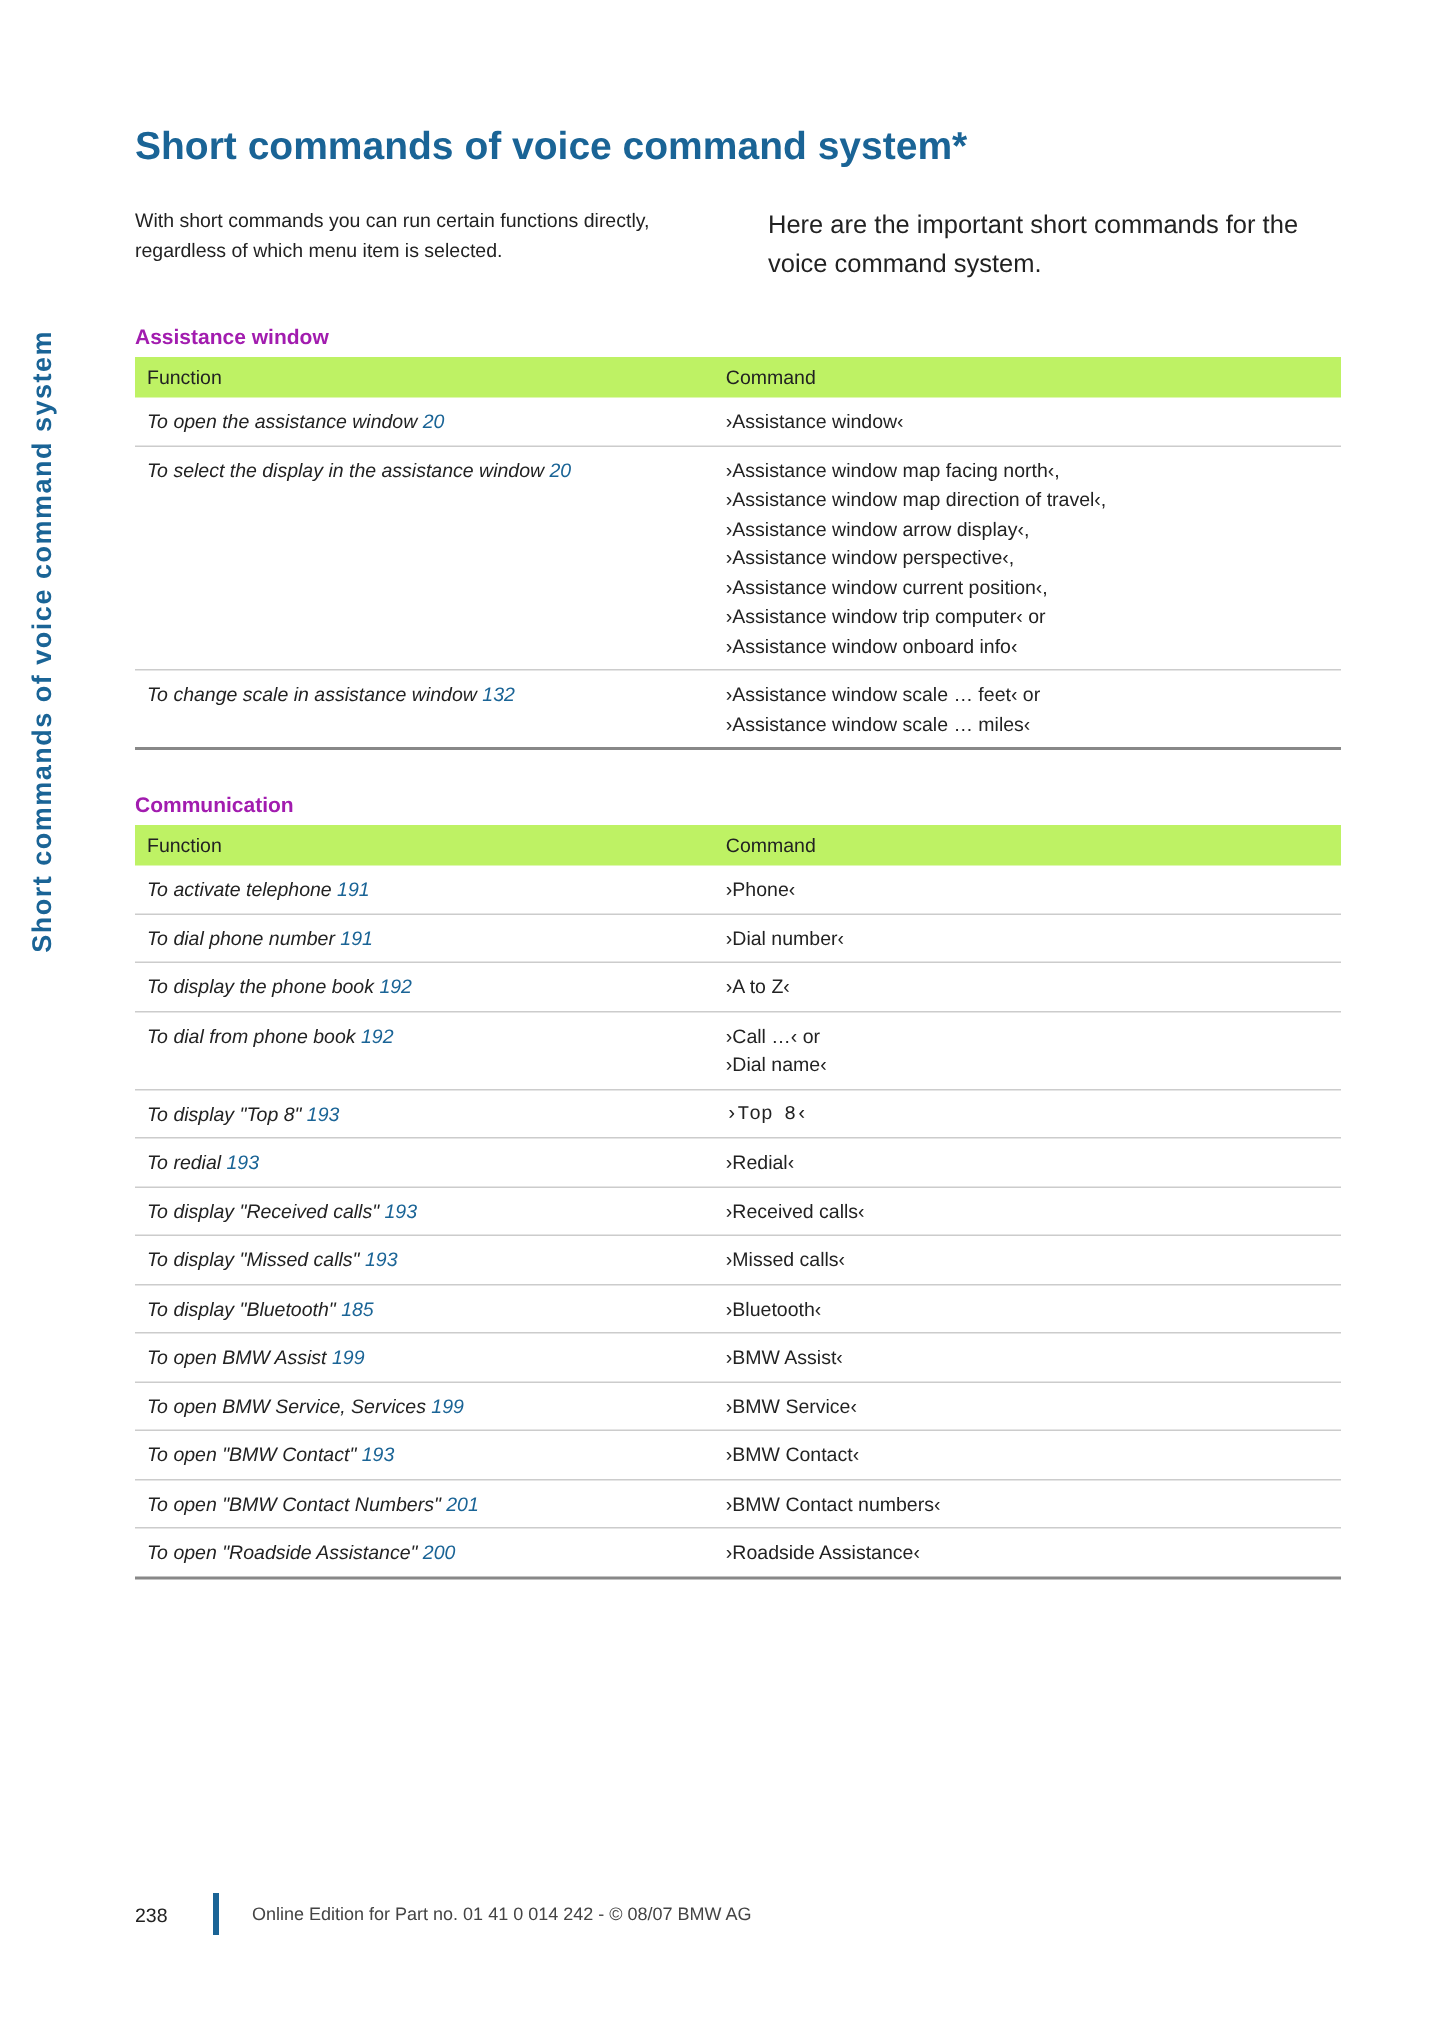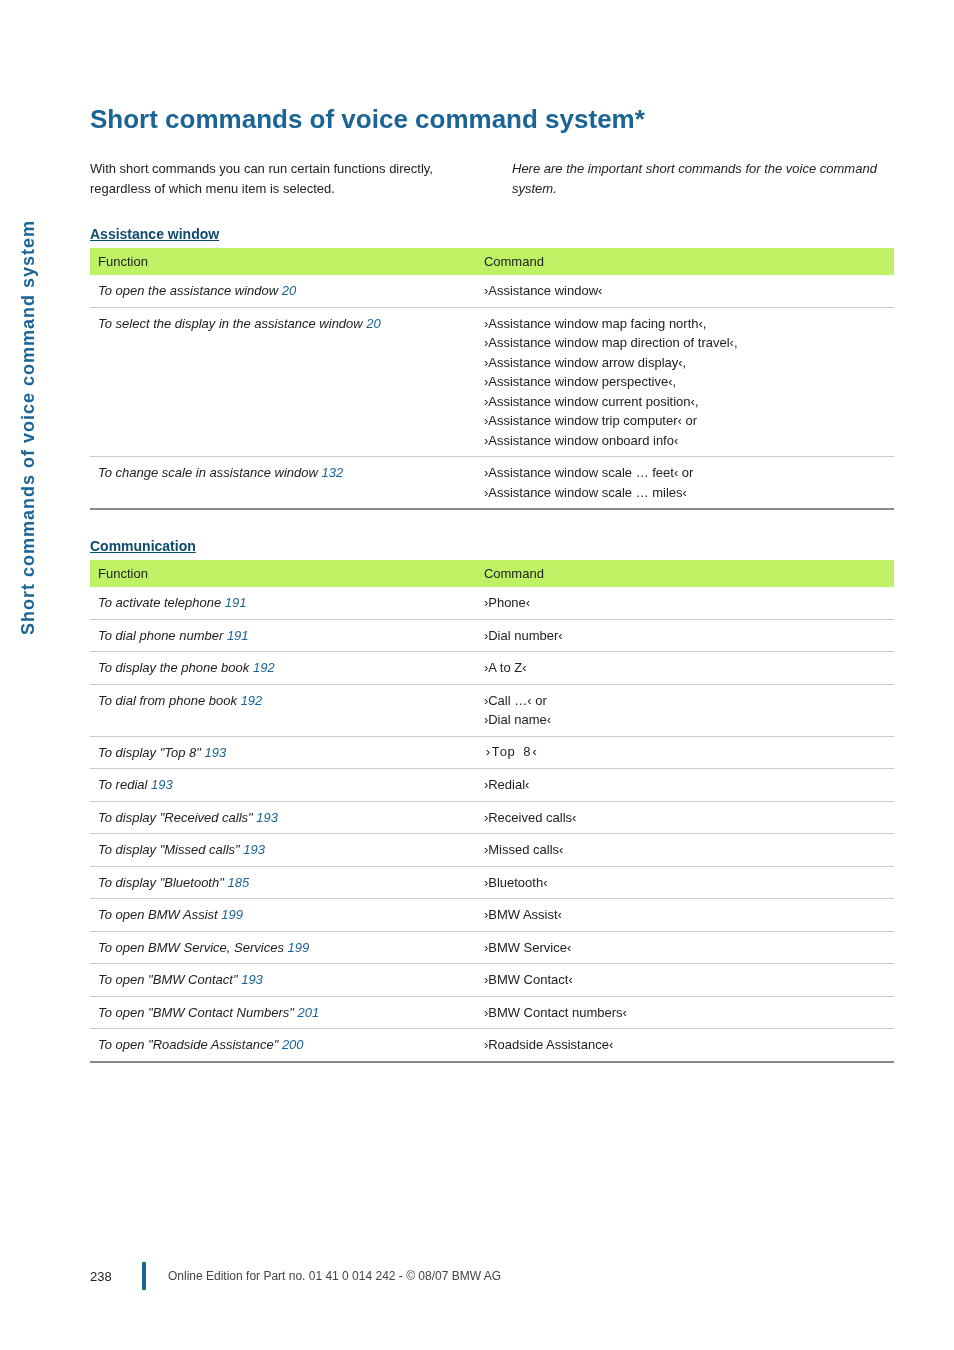--- a/index.html
+++ b/index.html
@@ -23,21 +23,21 @@
       font-size: 18px;
       font-weight: bold;
       color: #1a6496;
       letter-spacing: 1px;
       white-space: nowrap;
     }
 
     .main-content {
       margin-left: 90px;
       margin-right: 60px;
-      padding-top: 104px;
+      padding-top: 82px;
     }
 
     .page-title {
       font-size: 26px;
       font-weight: bold;
       color: #1a6496;
       line-height: 1.2;
       margin-bottom: 24px;
     }
 
@@ -48,31 +48,29 @@
     }
 
     .intro-left {
       flex: 1;
       font-size: 13px;
       line-height: 1.5;
     }
 
     .intro-right {
       flex: 1;
-      font-size: 13px;
+      font-size: 17px;
       line-height: 1.5;
-      font-style: italic;
     }
 
     .section-heading {
       font-size: 14px;
       font-weight: bold;
-      color: #0c4a6e;
+      color: #a21caf;
       margin-bottom: 6px;
-      text-decoration: underline;
     }
 
     table {
       width: 100%;
       border-collapse: collapse;
       margin-bottom: 28px;
       font-size: 13px;
     }
 
     thead tr {

